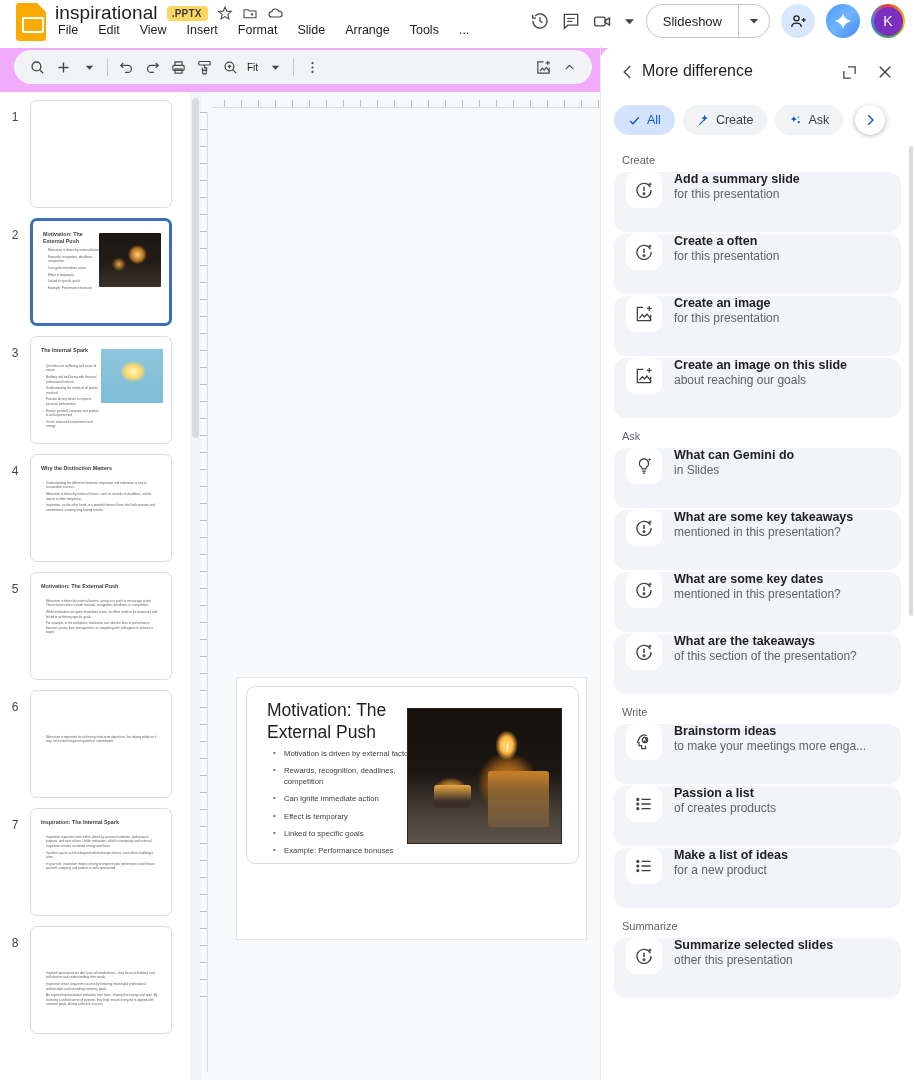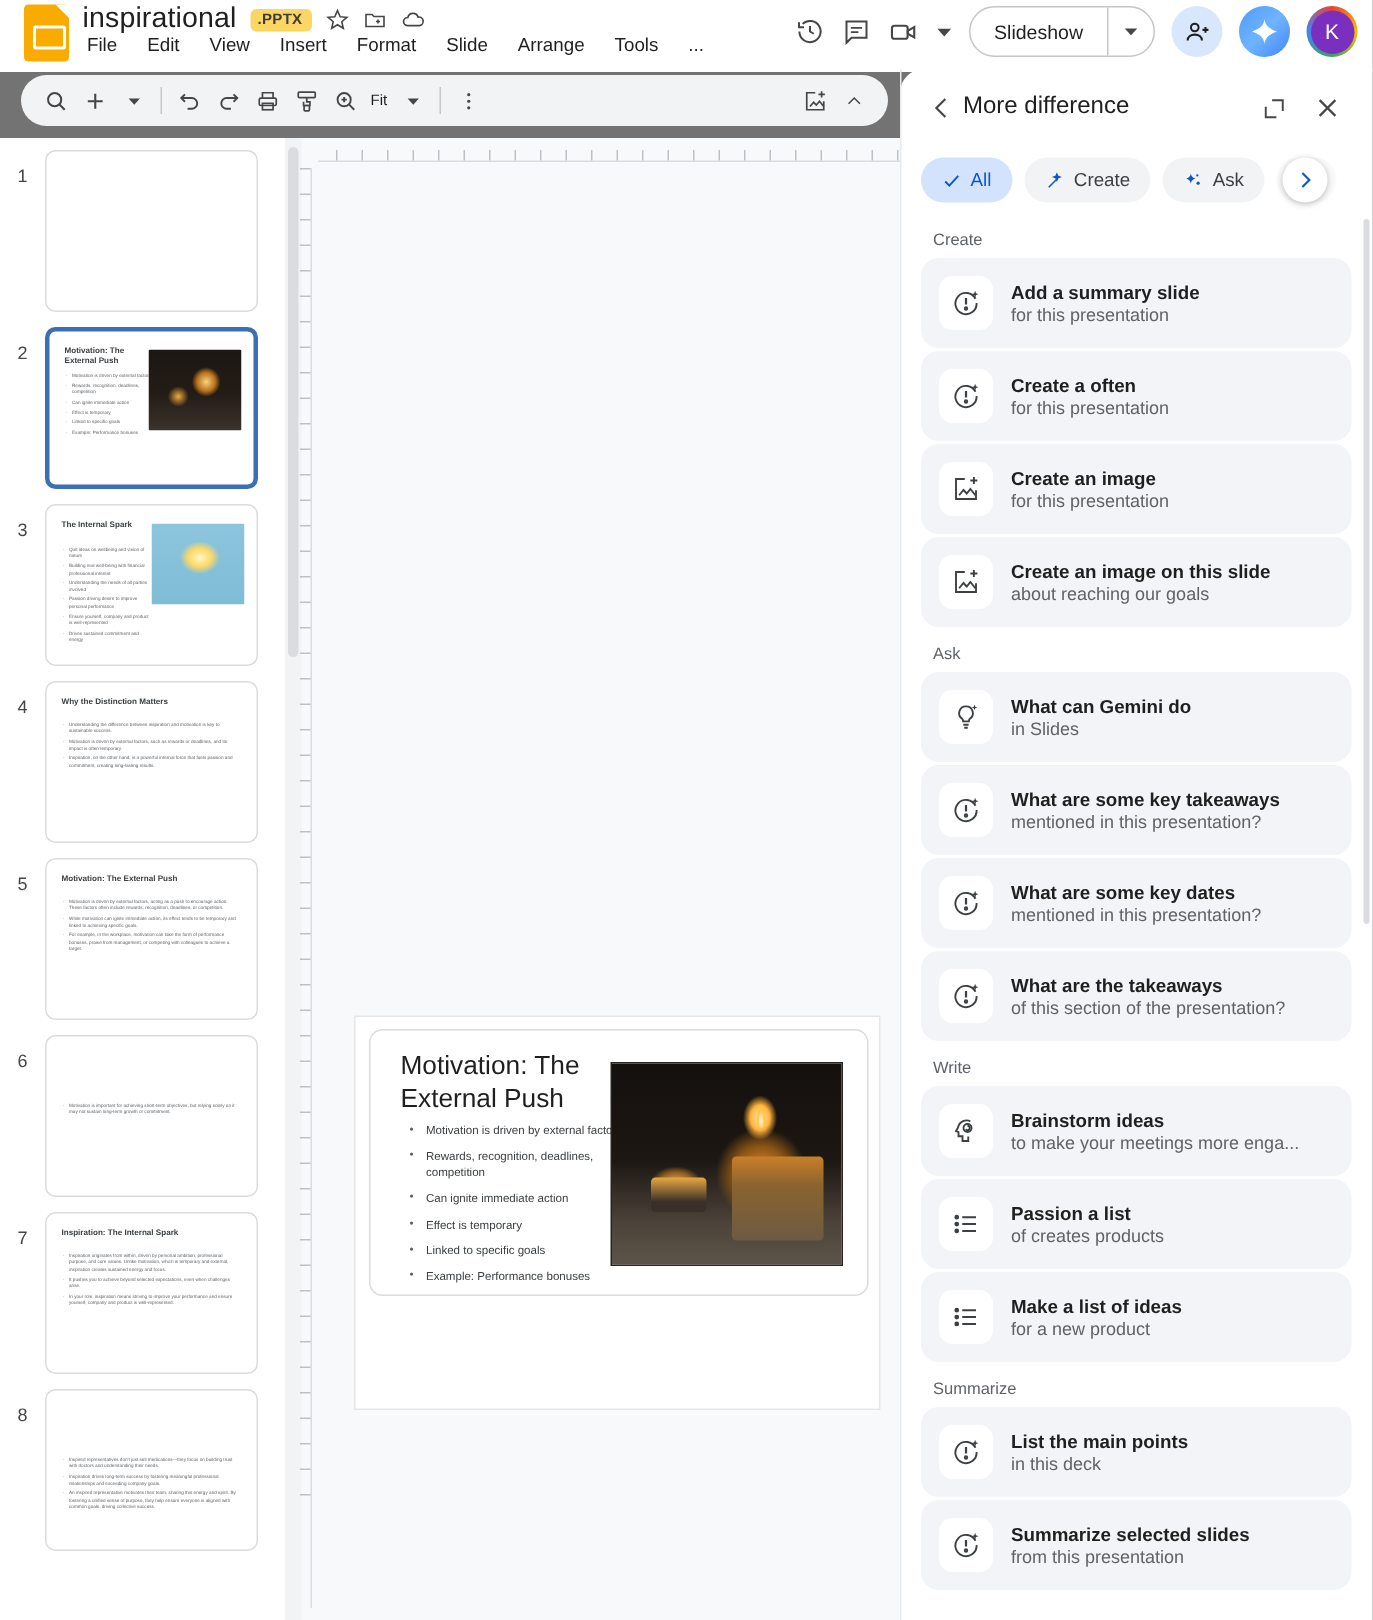--- a/index.html
+++ b/index.html
@@ -2,21 +2,21 @@
 <html><head>
 <meta charset="utf-8">
 <style>
   * { box-sizing: border-box; margin: 0; padding: 0; }
   html, body {
     width: 915px; height: 1080px;
     font-family: "Liberation Sans", sans-serif;
     background: #ffffff;
     overflow: hidden;
   }
-  .app { position: relative; width: 915px; height: 1080px; background: #737373; }
+  .app { position: relative; width: 915px; height: 1080px; background: #f0abfc; }
 
   
   .header { position: absolute; top: 0; left: 0; width: 915px; height: 48px; background: #fff; }
   .doc-logo {
     position: absolute; left: 16px; top: 3px; width: 30px; height: 38px;
     background: #f9ab00; border-radius: 3px 3px 3px 3px;
   }
   .doc-logo::after {
     content: ""; position: absolute; left: 6px; top: 14px; width: 18px; height: 12px;
     border: 2px solid #fff; border-radius: 2px; background: transparent;
@@ -169,21 +169,21 @@
   .chip-more {
     position: absolute; right: 30px; top: 7px; width: 30px; height: 30px; border-radius: 50%;
     background: #fff; box-shadow: 0 1px 4px rgba(60,64,67,.35);
     display: flex; align-items: center; justify-content: center; color: #0b57d0;
   }
   .chip-ghost { opacity: .35; }
 
   .panel-body { position: absolute; left: 0; top: 96px; width: 315px; height: 938px; overflow: hidden; padding: 0 14px; }
   .sec-label { font-size: 11px; color: #5f6368; margin: 12px 0 6px 8px; }
   .card {
-    display: flex; align-items: center; gap: 12px; height: 60px;
+    display: flex; align-items: flex-start; gap: 12px; height: 60px;
     background: #f2f4f7; border-radius: 12px; margin-bottom: 2px; padding: 0 12px;
   }
   .card-icon {
     width: 36px; height: 36px; border-radius: 9px; background: #fff;
     display: flex; align-items: center; justify-content: center; flex: 0 0 36px; color: #3c4043;
   }
   .card-text { display: flex; flex-direction: column; gap: 1px; min-width: 0; }
   .card-title { font-size: 12.5px; color: #1f1f1f; font-weight: bold; white-space: nowrap; overflow: hidden; text-overflow: ellipsis; }
   .card-sub { font-size: 12px; color: #5f6368; white-space: nowrap; overflow: hidden; text-overflow: ellipsis; }
   .panel-scroll { position: absolute; right: 2px; top: 100px; width: 4px; height: 470px; background: #dadce0; border-radius: 3px; }
@@ -775,35 +775,21 @@
         <div class="card">
           <div class="card-icon">
             <svg width="20" height="20" viewBox="0 0 24 24" fill="none" stroke="currentColor" stroke-width="1.5">
               <path d="M19.6 8.6A8.5 8.5 0 1 0 20.5 12"></path>
               <path d="M12 8v5.2" stroke-width="1.8"></path>
               <circle cx="12" cy="16.4" r="1"></circle>
               <path d="M19.3 2.2l.7 2 2 .7-2 .7-.7 2-.7-2-2-.7 2-.7z" fill="currentColor" stroke="none"></path>
             </svg>
           </div>
           <div class="card-text">
-            <div class="card-title">List the main points</div>
-            <div class="card-sub">in this deck</div>
-          </div>
-        </div>
-        <div class="card">
-          <div class="card-icon">
-            <svg width="20" height="20" viewBox="0 0 24 24" fill="none" stroke="currentColor" stroke-width="1.5">
-              <path d="M19.6 8.6A8.5 8.5 0 1 0 20.5 12"></path>
-              <path d="M12 8v5.2" stroke-width="1.8"></path>
-              <circle cx="12" cy="16.4" r="1"></circle>
-              <path d="M19.3 2.2l.7 2 2 .7-2 .7-.7 2-.7-2-2-.7 2-.7z" fill="currentColor" stroke="none"></path>
-            </svg>
-          </div>
-          <div class="card-text">
             <div class="card-title">Summarize selected slides</div>
-            <div class="card-sub">from this presentation</div>
+            <div class="card-sub">other this presentation</div>
           </div>
         </div>
       </div>
     <div class="panel-scroll"></div>
   </div>
 
 </div>
 
 </body></html>

